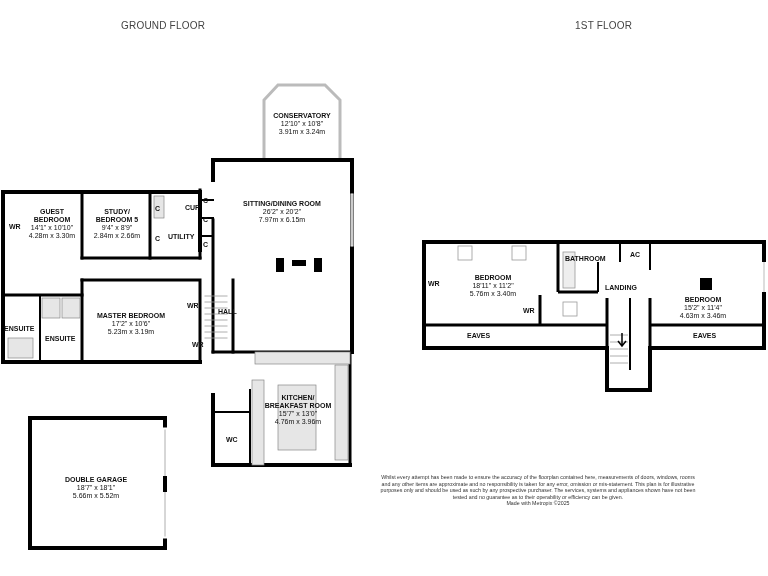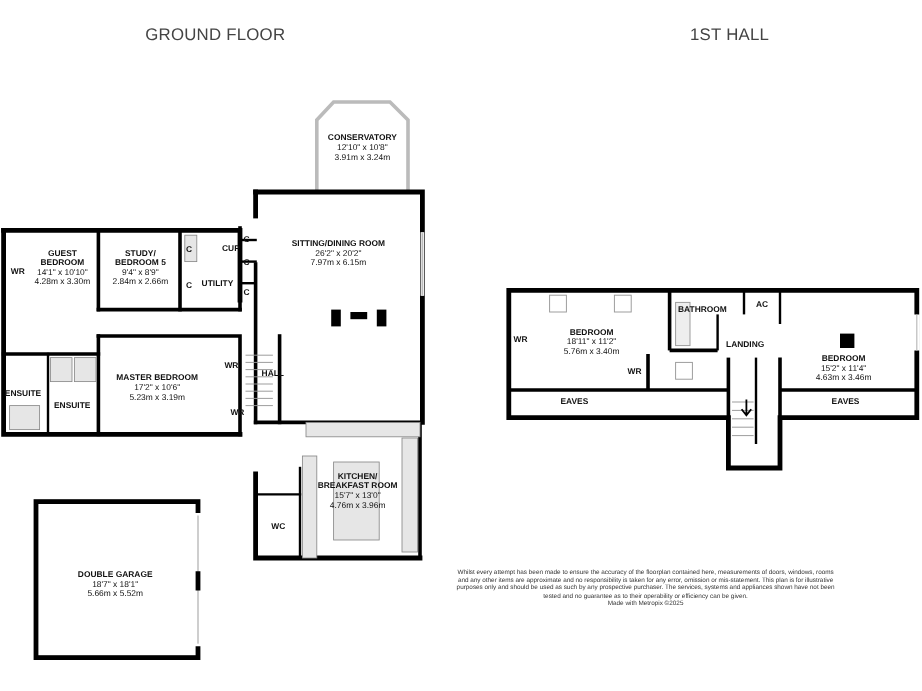--- a/index.html
+++ b/index.html
@@ -1,28 +1,28 @@
 <!DOCTYPE html>
 <html><head>
 <meta charset="utf-8">
 <style>
   html, body { margin:0; padding:0; background:#ffffff; }
   body { width:768px; height:576px; position:relative; overflow:hidden; font-family:"Liberation Sans", sans-serif; color:#222; }
-  .floor-title { position:absolute; font-size:14px; color:#444; letter-spacing:0.2px; }
+  .floor-title { position:absolute; font-size:10px; color:#444; letter-spacing:0.2px; }
   svg.plan { position:absolute; left:0; top:0; }
   .label { position:absolute; text-align:center; font-size:7px; line-height:8px; font-weight:bold; color:#111; white-space:nowrap; }
   .label .dim { font-weight:normal; display:block; }
   .small { position:absolute; font-size:7px; font-weight:bold; color:#111; }
   .disclaimer { position:absolute; left:378px; top:474px; width:320px; text-align:center; font-size:5.3px; line-height:6.6px; color:#333; }
 </style>
 </head>
 <body>
 
 <div class="floor-title" style="left:121px; top:20px;">GROUND FLOOR</div>
-<div class="floor-title" style="left:575px; top:20px;">1ST HALL</div>
+<div class="floor-title" style="left:575px; top:20px;">1ST FLOOR</div>
 
 <svg class="plan" width="768" height="576" viewBox="0 0 768 576">
 
   <g stroke="#000" fill="none" stroke-linecap="square">
 
     <polyline points="264,160 264,100 278,85 325,85 340,100 340,160" stroke="#bbb" stroke-width="3"></polyline>
 
     <path d="M213,160 H352 V352" stroke-width="4"></path>
     <path d="M213,160 V180" stroke-width="4"></path>
     <path d="M213,220 V352" stroke-width="3"></path>

